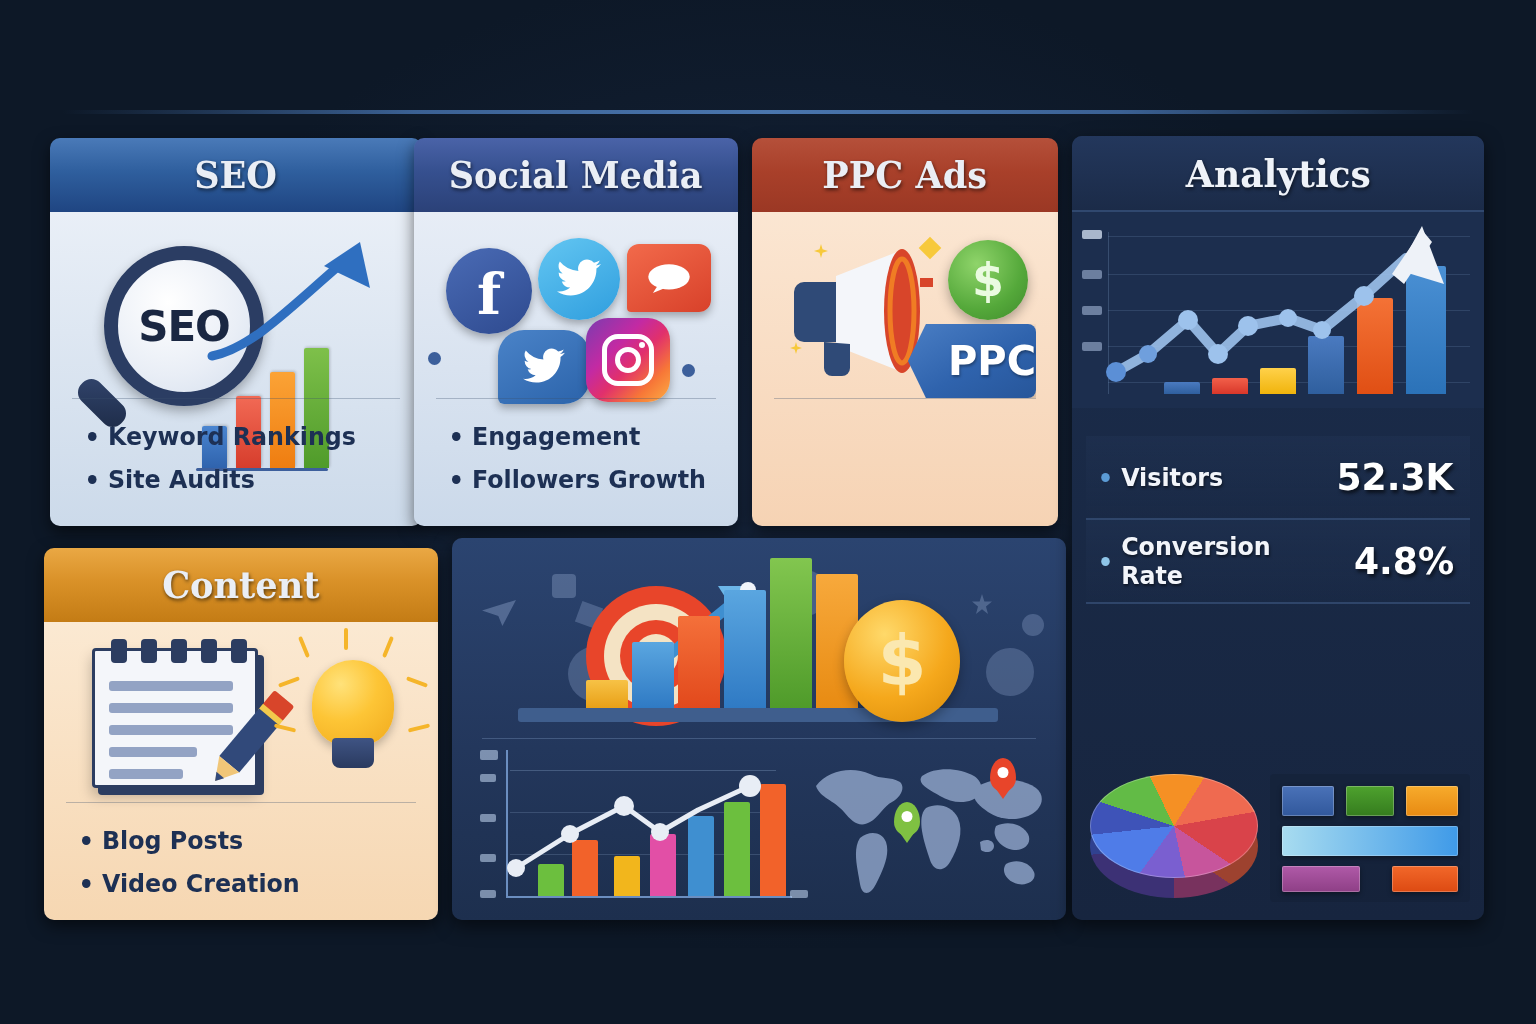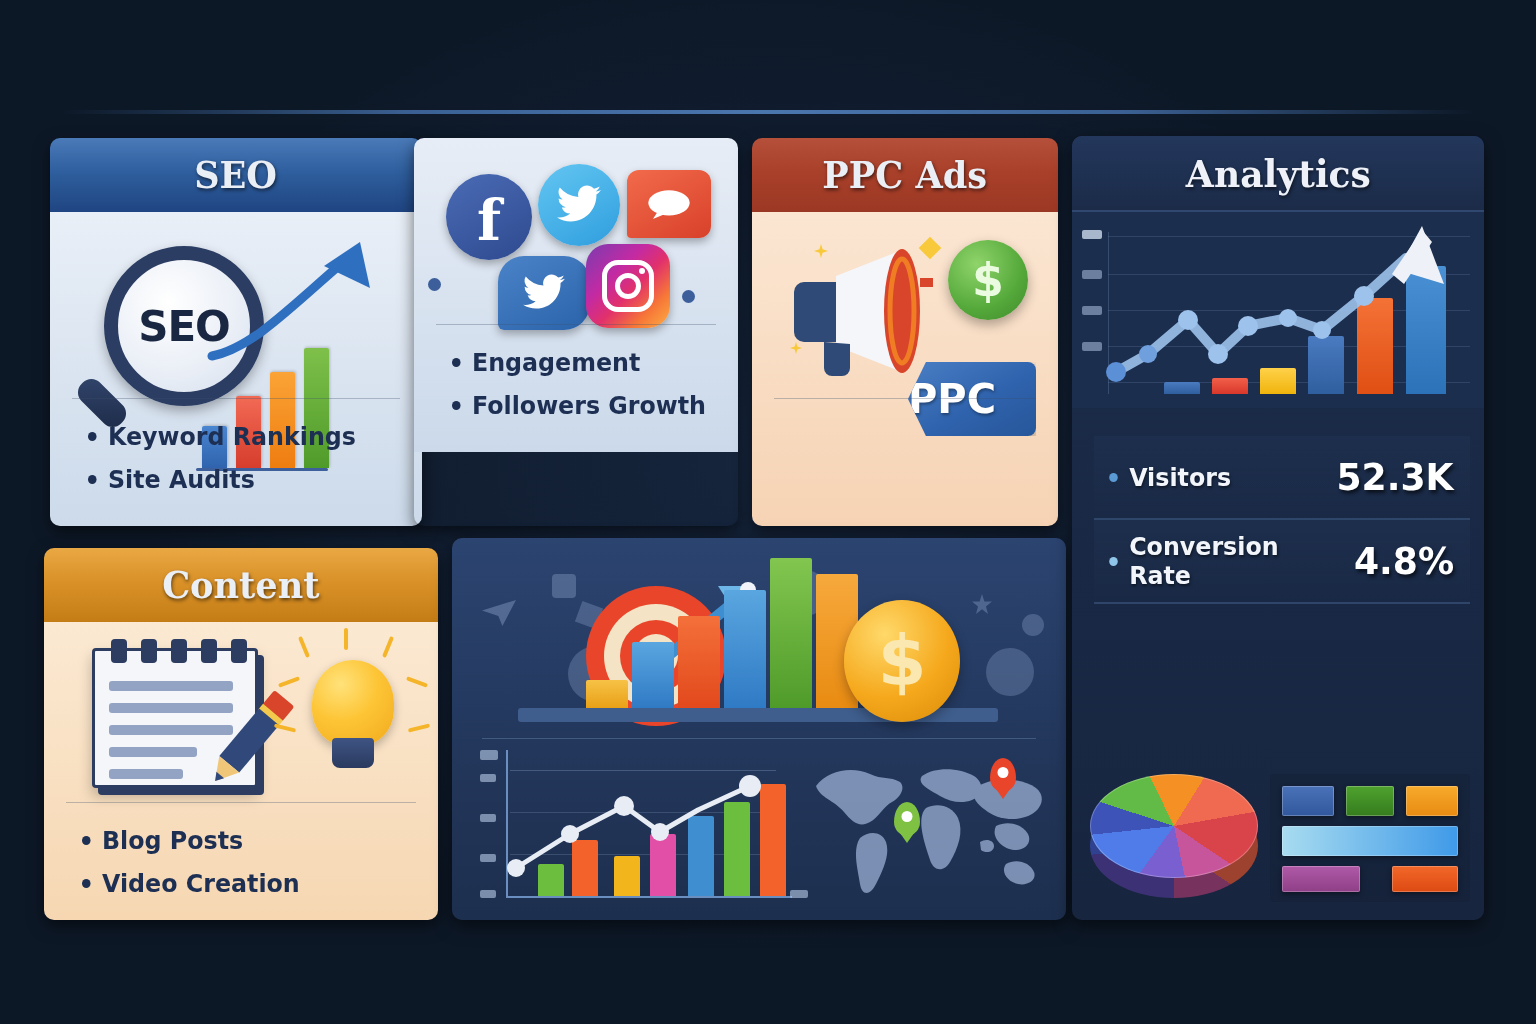--- a/index.html
+++ b/index.html
@@ -127,28 +127,27 @@
   .ig-dot { position:absolute; right:4px; top:3px; width:6px; height:6px; background:#fff; border-radius:50%; }
   .coin {
     position: absolute; border-radius: 50%;
     display:flex; align-items:center; justify-content:center;
     font-weight: 800; font-family:"DejaVu Sans",sans-serif;
     box-shadow: 0 5px 12px rgba(0,0,0,.3);
   }
   .ppc-tag {
     position:absolute;
     background: linear-gradient(150deg,#4a7ec4 0%, #2f63ad 55%, #27569a 100%);
-    display:flex; align-items:center; justify-content:flex-start;
+    display:flex; align-items:center; justify-content:flex-end;
     color:#fff; font-size:40px; font-weight:800;
     font-family:"DejaVu Sans",sans-serif;
     border-radius: 8px;
     clip-path: polygon(14% 0, 100% 0, 100% 100%, 14% 100%, 0 50%);
     box-shadow: 0 5px 12px rgba(0,0,0,.3);
     text-shadow: 1px 2px 3px rgba(0,0,0,.35);
-    margin-top: 38px;
   }
   .confetti { position:absolute; }
 
   
   .notepad {
     position:absolute;
     background: #f4f6fa;
     border: 3px solid #2c3d61;
     border-radius: 4px;
     box-shadow: 6px 7px 0 #2c3d61, 0 8px 14px rgba(0,0,0,.25);
@@ -173,21 +172,21 @@
   .an-head { height:76px; background:linear-gradient(180deg,#23375c 0%, #1b2b48 100%);
              display:flex; align-items:center; justify-content:center;
              border-bottom:2px solid #30486f; }
   .an-head .h { font-family:"DejaVu Serif",serif; font-size:38px; font-weight:700; color:#eef2f8;
                 text-shadow:1px 2px 4px rgba(0,0,0,.6); transform:scaleX(.95); }
   .an-chart { position:relative; height:196px; background:#1c2e4e; margin:0 0 4px 0; }
   .gridline { position:absolute; left:36px; right:14px; height:1px; background:rgba(120,150,190,.22); }
   .ytick { position:absolute; left:10px; width:20px; height:9px; background:rgba(175,195,225,.55); border-radius:2px; }
   .an-bar { position:absolute; bottom:14px; border-radius:2px 2px 0 0; }
 
-  .kpis { position:absolute; left:22px; right:14px; top:300px; }
+  .kpis { position:absolute; left:14px; right:14px; top:300px; }
   .kpi {
     height:84px; display:flex; align-items:center;
     border-bottom:2px solid rgba(70,100,145,.45);
     background: linear-gradient(180deg, rgba(32,50,82,.55), rgba(26,42,70,.35));
   }
   .kpi .lbl {
     flex:1; display:flex; align-items:center; gap:12px;
     font-family:"DejaVu Sans",sans-serif; font-size:25px; font-weight:700; color:#f2f5fa;
     text-shadow:1px 2px 3px rgba(0,0,0,.5); transform:scaleX(.95); transform-origin:left;
     padding-left: 16px;
@@ -286,20 +285,23 @@
         </div>
         <div class="bullet">
           <span class="dot" style="background:#1d3054;"></span>
           <span>Site Audits</span>
         </div>
       </div>
     </div>
   </div>
 
   <div class="card social" style="left:414px; top:138px; width:324px; height:388px;">
+    <div class="card-head">
+      <div class="h">Social Media</div>
+    </div>
     <div class="card-body">
       <div class="art">
         <div class="si si-circle" style="left:32px; top:36px; width:86px; height:86px; background:linear-gradient(150deg,#4a6bb5,#2e4a8f);">
           <span class="fb-glyph">f</span>
         </div>
         <div class="si si-circle" style="left:124px; top:26px; width:82px; height:82px; background:linear-gradient(150deg,#63c6f2,#2f9ede);">
           <svg width="48" height="40" viewBox="0 0 24 20">
               <path fill="#fff" d="M23 2.5a9 9 0 0 1-2.6.7A4.5 4.5 0 0 0 22.4.8a9 9 0 0 1-2.9 1.1A4.5 4.5 0 0 0 11.7 6a12.8 12.8 0 0 1-9.3-4.7 4.5 4.5 0 0 0 1.4 6 4.4 4.4 0 0 1-2-.6 4.5 4.5 0 0 0 3.6 4.4 4.5 4.5 0 0 1-2 .1 4.5 4.5 0 0 0 4.2 3.1A9 9 0 0 1 1 16.2a12.7 12.7 0 0 0 6.9 2c8.3 0 12.8-6.9 12.8-12.8v-.6A9.2 9.2 0 0 0 23 2.5z"></path>
             </svg>
         </div>

